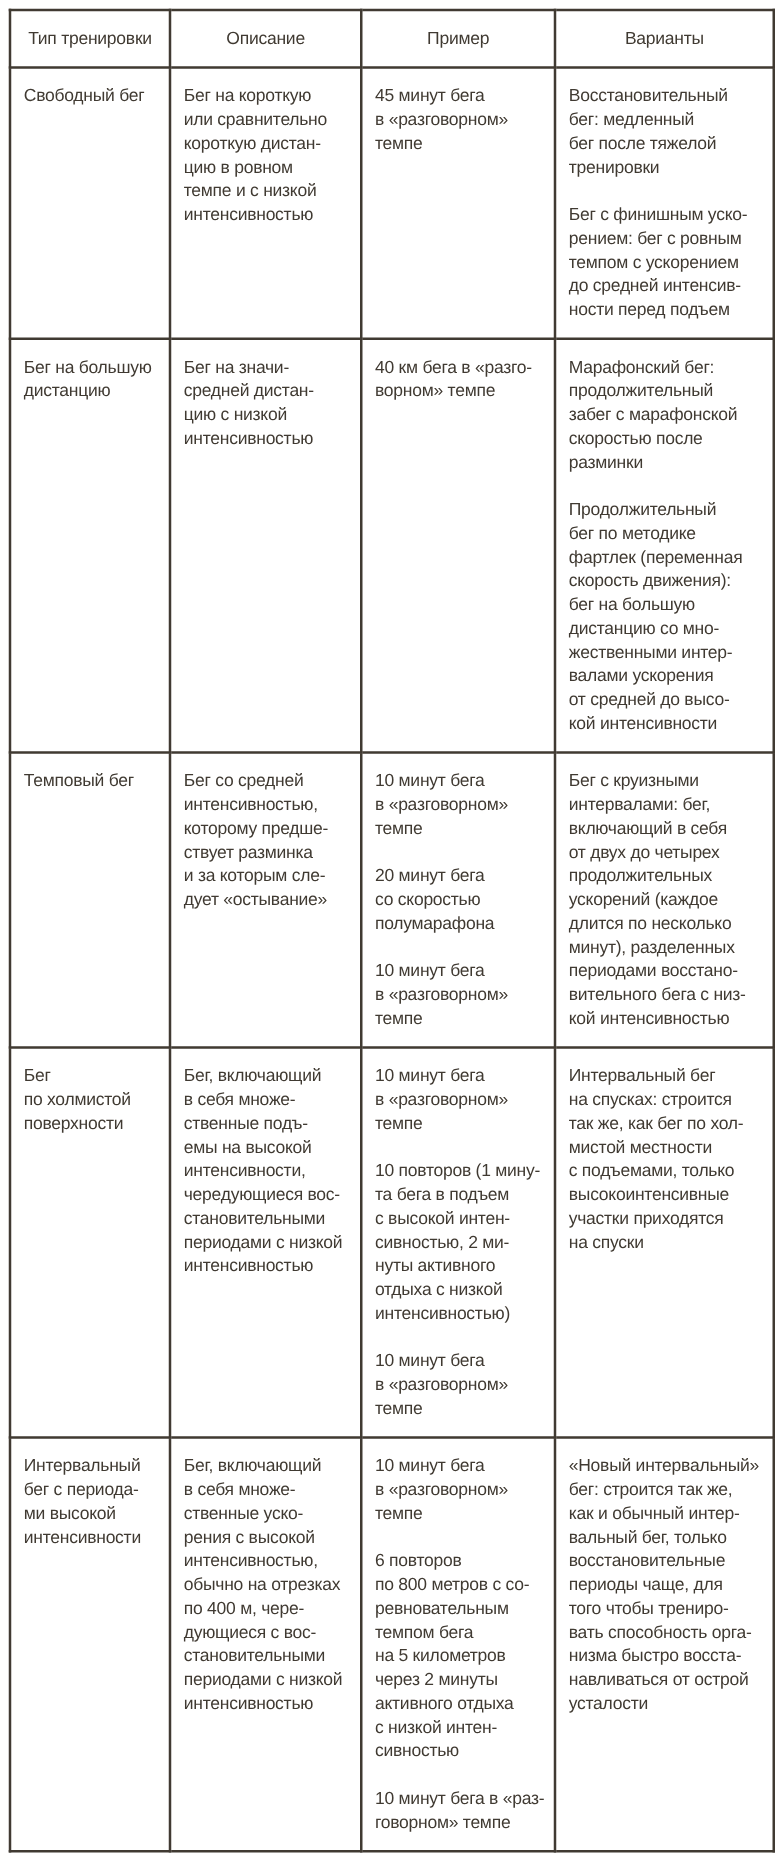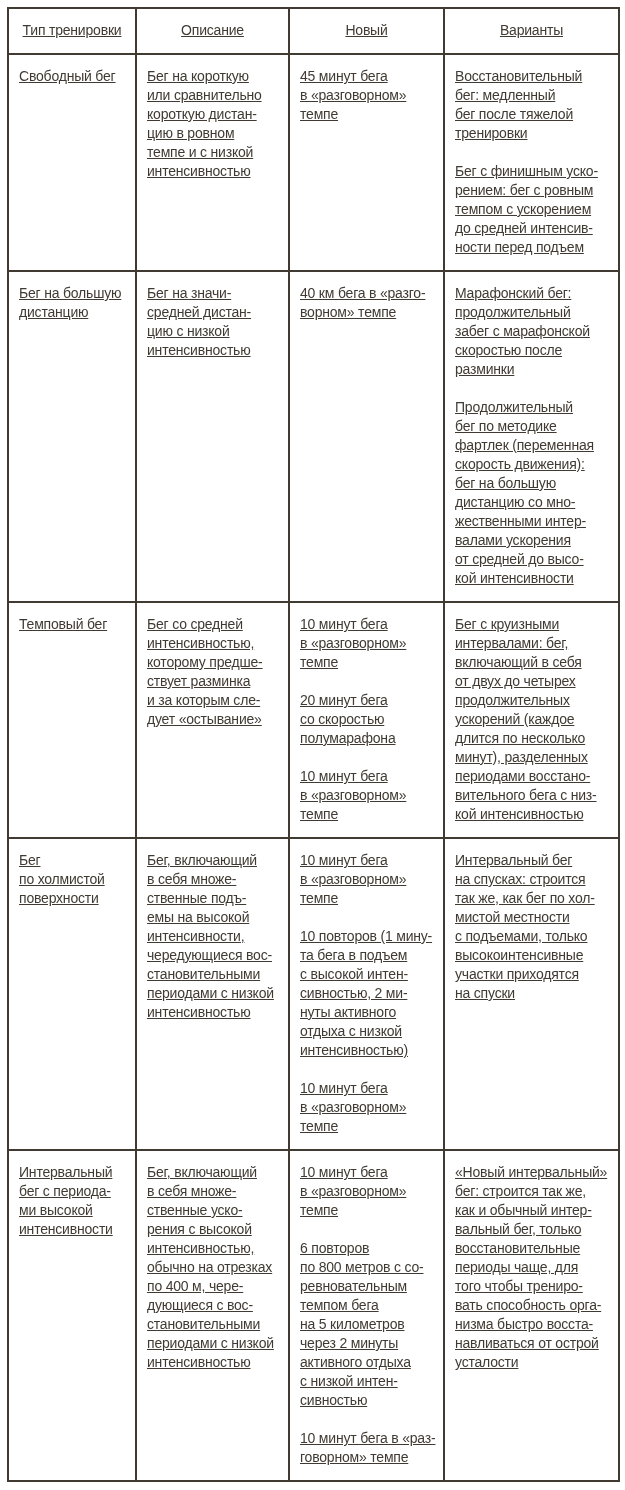--- a/index.html
+++ b/index.html
@@ -10,21 +10,20 @@
     margin: 0;
     padding: 0;
     background: var(--paper);
   }
   .page {
     width: 625px;
     box-sizing: border-box;
     padding: 7px;
     font-family: "Liberation Sans", "DejaVu Sans", sans-serif;
     color: var(--ink);
-    text-decoration: underline;
   }
   table.training-table {
     border-collapse: collapse;
     table-layout: fixed;
     width: 611px;
   }
   .training-table th,
   .training-table td {
     border: 2px solid var(--ink);
     vertical-align: top;
@@ -53,21 +52,21 @@
     <colgroup>
       <col style="width:128px">
       <col style="width:153px">
       <col style="width:155px">
       <col style="width:175px">
     </colgroup>
     <thead>
       <tr>
         <th>Тип тренировки</th>
         <th>Описание</th>
-        <th>Новый</th>
+        <th>Пример</th>
         <th>Варианты</th>
       </tr>
     </thead>
     <tbody>
       <tr>
         <td>Свободный бег</td>
         <td>Бег на короткую
 или сравнительно
 короткую дистан-
 цию в ровном

